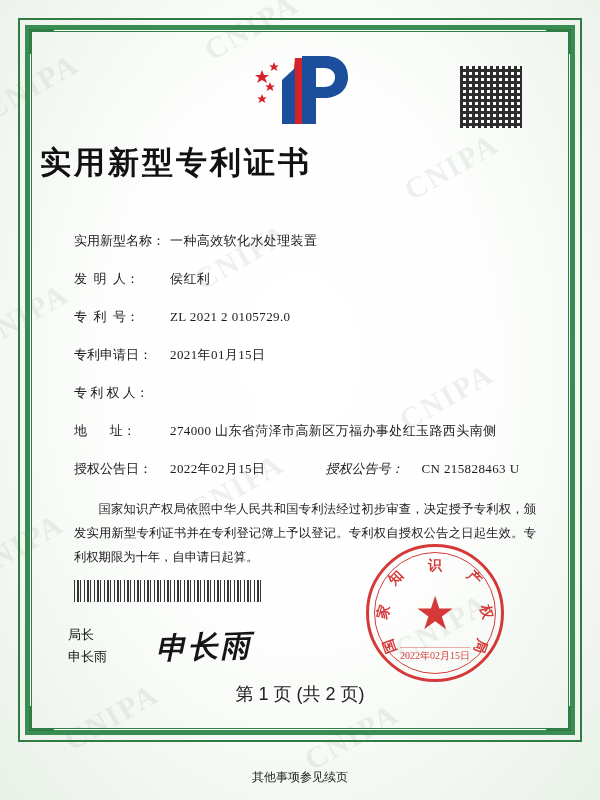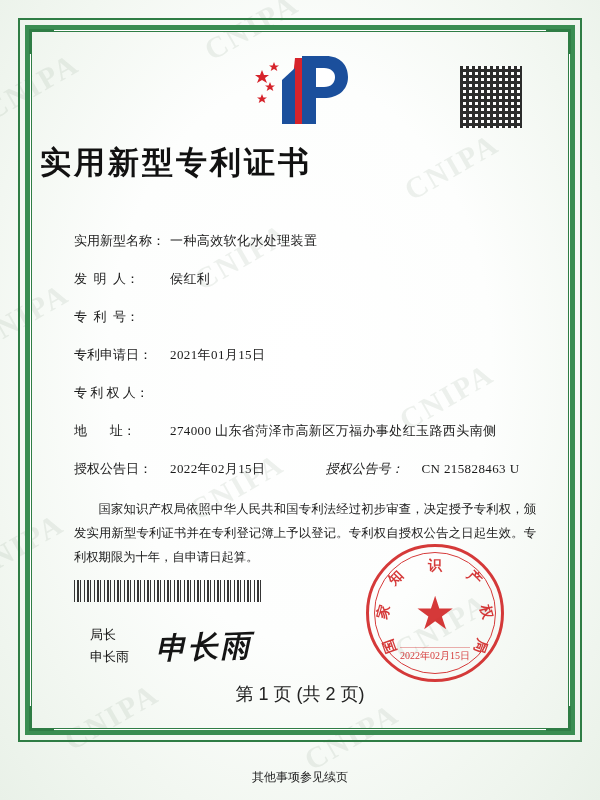--- a/index.html
+++ b/index.html
@@ -185,21 +185,21 @@
     width: 190px;
     height: 22px;
     background-image: repeating-linear-gradient(90deg,
       #111 0 1px, transparent 1px 3px, #111 3px 5px, transparent 5px 6px,
       #111 6px 7px, transparent 7px 10px);
     opacity: 0.85;
   }
 
   .sign-block {
     position: absolute;
-    left: 50px;
+    left: 28px;
     bottom: 52px;
     font-family: Liberation Sans, sans-serif;
     font-size: 13px;
     line-height: 1.7;
     color: #111;
   }
   .signature {
     position: absolute;
     left: 116px;
     bottom: 52px;
@@ -333,20 +333,21 @@
       <div class="field">
         <span class="lbl">实用新型名称：</span>
         <span class="val">一种高效软化水处理装置</span>
       </div>
       <div class="field">
         <span class="lbl">发  明  人：</span>
         <span class="val">侯红利</span>
       </div>
       <div class="field">
         <span class="lbl">专  利  号：</span>
+        <span class="val">ZL 2021 2 0105729.0</span>
       </div>
       <div class="field">
         <span class="lbl">专利申请日：</span>
         <span class="val">2021年01月15日</span>
       </div>
       <div class="field">
         <span class="lbl">专 利 权 人：</span>
       </div>
       <div class="field">
         <span class="lbl">地       址：</span>

